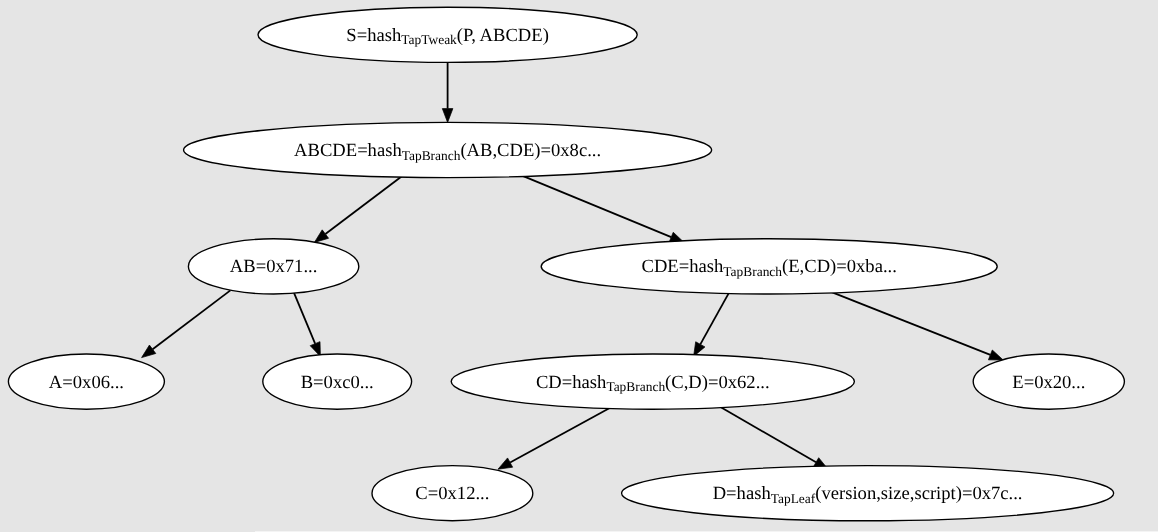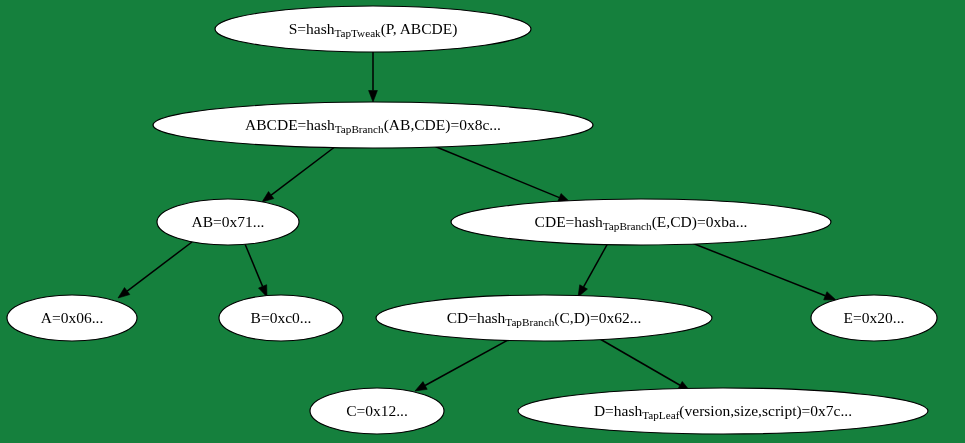--- a/index.html
+++ b/index.html
@@ -10,21 +10,21 @@
   body {
     width: 965px;
     height: 443px;
     overflow: hidden;
     font-family: "Liberation Serif", "DejaVu Serif", serif;
   }
   #diagram-root {
     position: relative;
     width: 965px;
     height: 443px;
-    background: #15803d;
+    background: #e5e5e5;
   }
   svg#graph {
     display: block;
     width: 965px;
     height: 443px;
   }
   .node-ellipse {
     fill: #ffffff;
     stroke: #000000;
     stroke-width: 1.15;

